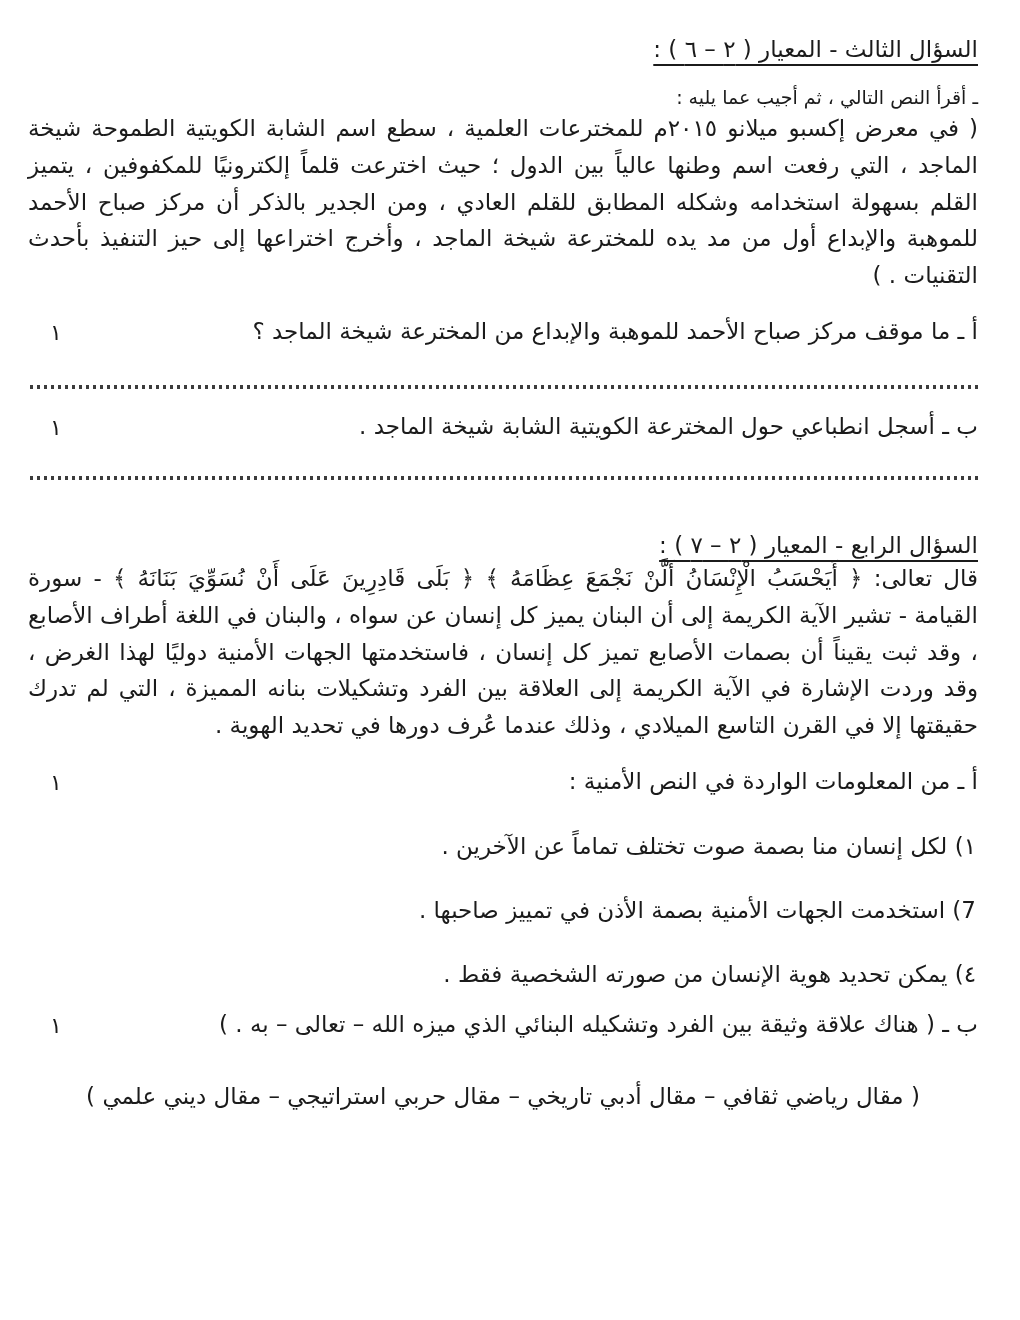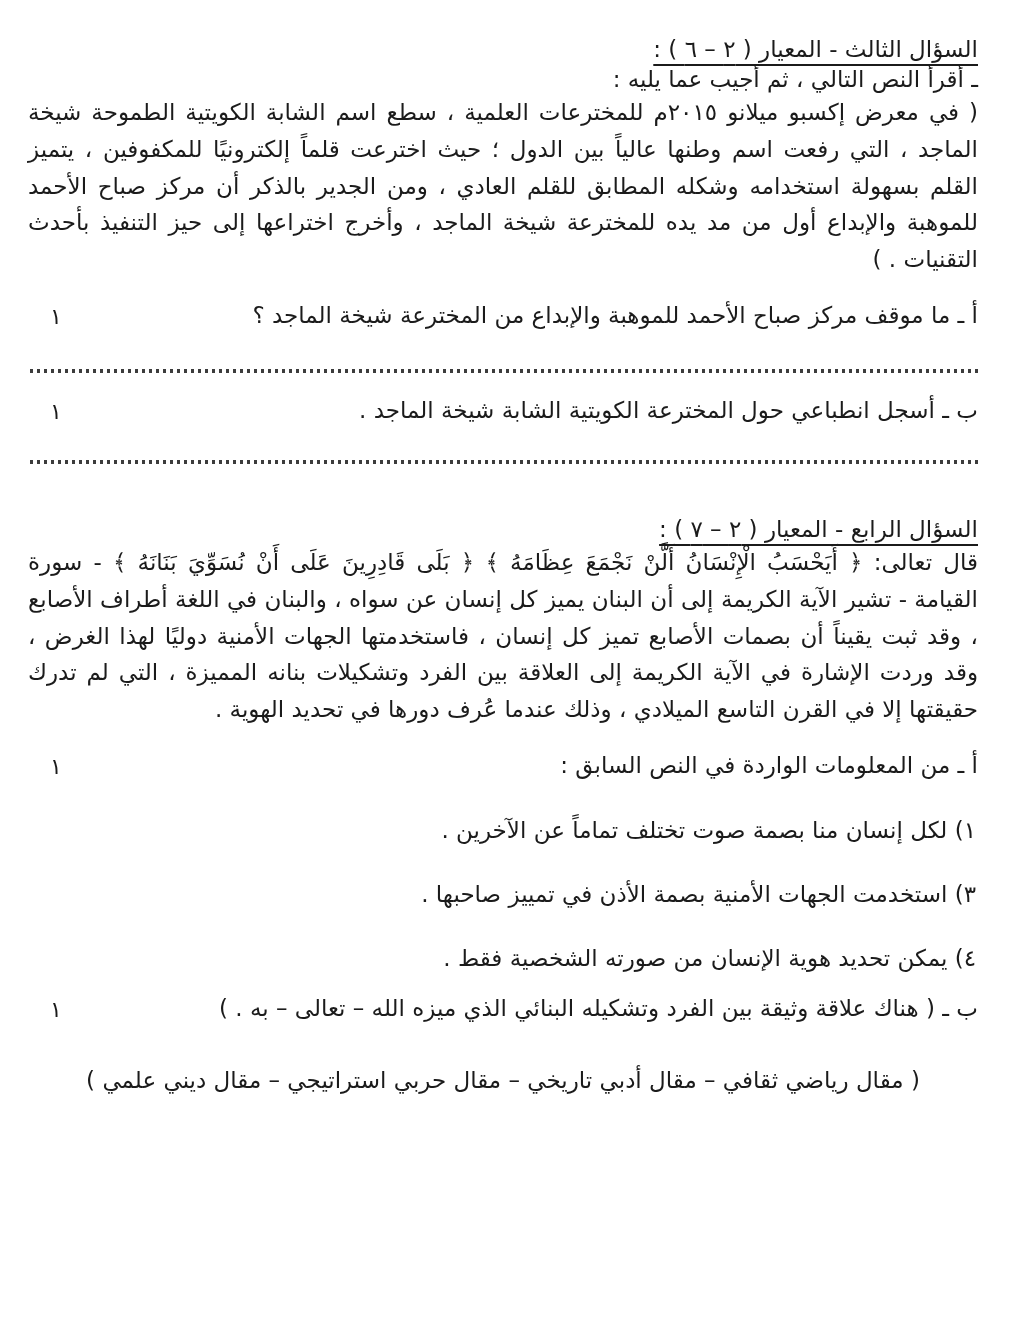--- a/index.html
+++ b/index.html
@@ -25,22 +25,22 @@
     font-size: 23px;
     font-weight: 500;
     margin-top: 0;
   }
   .section-header .underlined {
     text-decoration: underline;
     text-underline-offset: 7px;
     text-decoration-thickness: 2px;
   }
   .instruction {
-    font-size: 23px;
-    margin-top: 4px;
+    font-size: 19px;
+    margin-top: 24px;
   }
   .passage {
     font-size: 23px;
     line-height: 1.6;
     text-align: justify;
     margin-top: 2px;
   }
   .q-row {
     display: flex;
     justify-content: space-between;
@@ -101,26 +101,26 @@
     <div class="dotted-line second"></div>
   </div>
 
   <div class="section4">
     <div class="section-header">
       <span class="underlined">السؤال الرابع - المعيار ( ٢ – ٧ ) :</span>
     </div>
     <div class="passage">قال تعالى: ﴿ أَيَحْسَبُ الْإِنْسَانُ أَلَّنْ نَجْمَعَ عِظَامَهُ ﴾ ﴿ بَلَى قَادِرِينَ عَلَى أَنْ نُسَوِّيَ بَنَانَهُ ﴾ - سورة القيامة - تشير الآية الكريمة إلى أن البنان يميز كل إنسان عن سواه ، والبنان في اللغة أطراف الأصابع ، وقد ثبت يقيناً أن بصمات الأصابع تميز كل إنسان ، فاستخدمتها الجهات الأمنية دوليًا لهذا الغرض ، وقد وردت الإشارة في الآية الكريمة إلى العلاقة بين الفرد وتشكيلات بنانه المميزة ، التي لم تدرك حقيقتها إلا في القرن التاسع الميلادي ، وذلك عندما عُرف دورها في تحديد الهوية .</div>
 
     <div class="q-row">
-      <span class="q-text">أ ـ من المعلومات الواردة في النص السابق :</span>
+      <span class="q-text">أ ـ من المعلومات الواردة في النص الأمنية :</span>
       <span class="q-mark">١</span>
     </div>
 
     <div class="mc-option">١) لكل إنسان منا بصمة صوت تختلف تماماً عن الآخرين .</div>
-    <div class="mc-option">٣) استخدمت الجهات الأمنية بصمة الأذن في تمييز صاحبها .</div>
+    <div class="mc-option">7) استخدمت الجهات الأمنية بصمة الأذن في تمييز صاحبها .</div>
     <div class="mc-option">٤) يمكن تحديد هوية الإنسان من صورته الشخصية فقط .</div>
 
     <div class="q-row">
       <span class="q-text">ب ـ ( هناك علاقة وثيقة بين الفرد وتشكيله البنائي الذي ميزه الله – تعالى – به . )</span>
       <span class="q-mark">١</span>
     </div>
 
     <div class="source-options">( مقال رياضي ثقافي – مقال أدبي تاريخي – مقال حربي استراتيجي – مقال ديني علمي )</div>
   </div>
 

